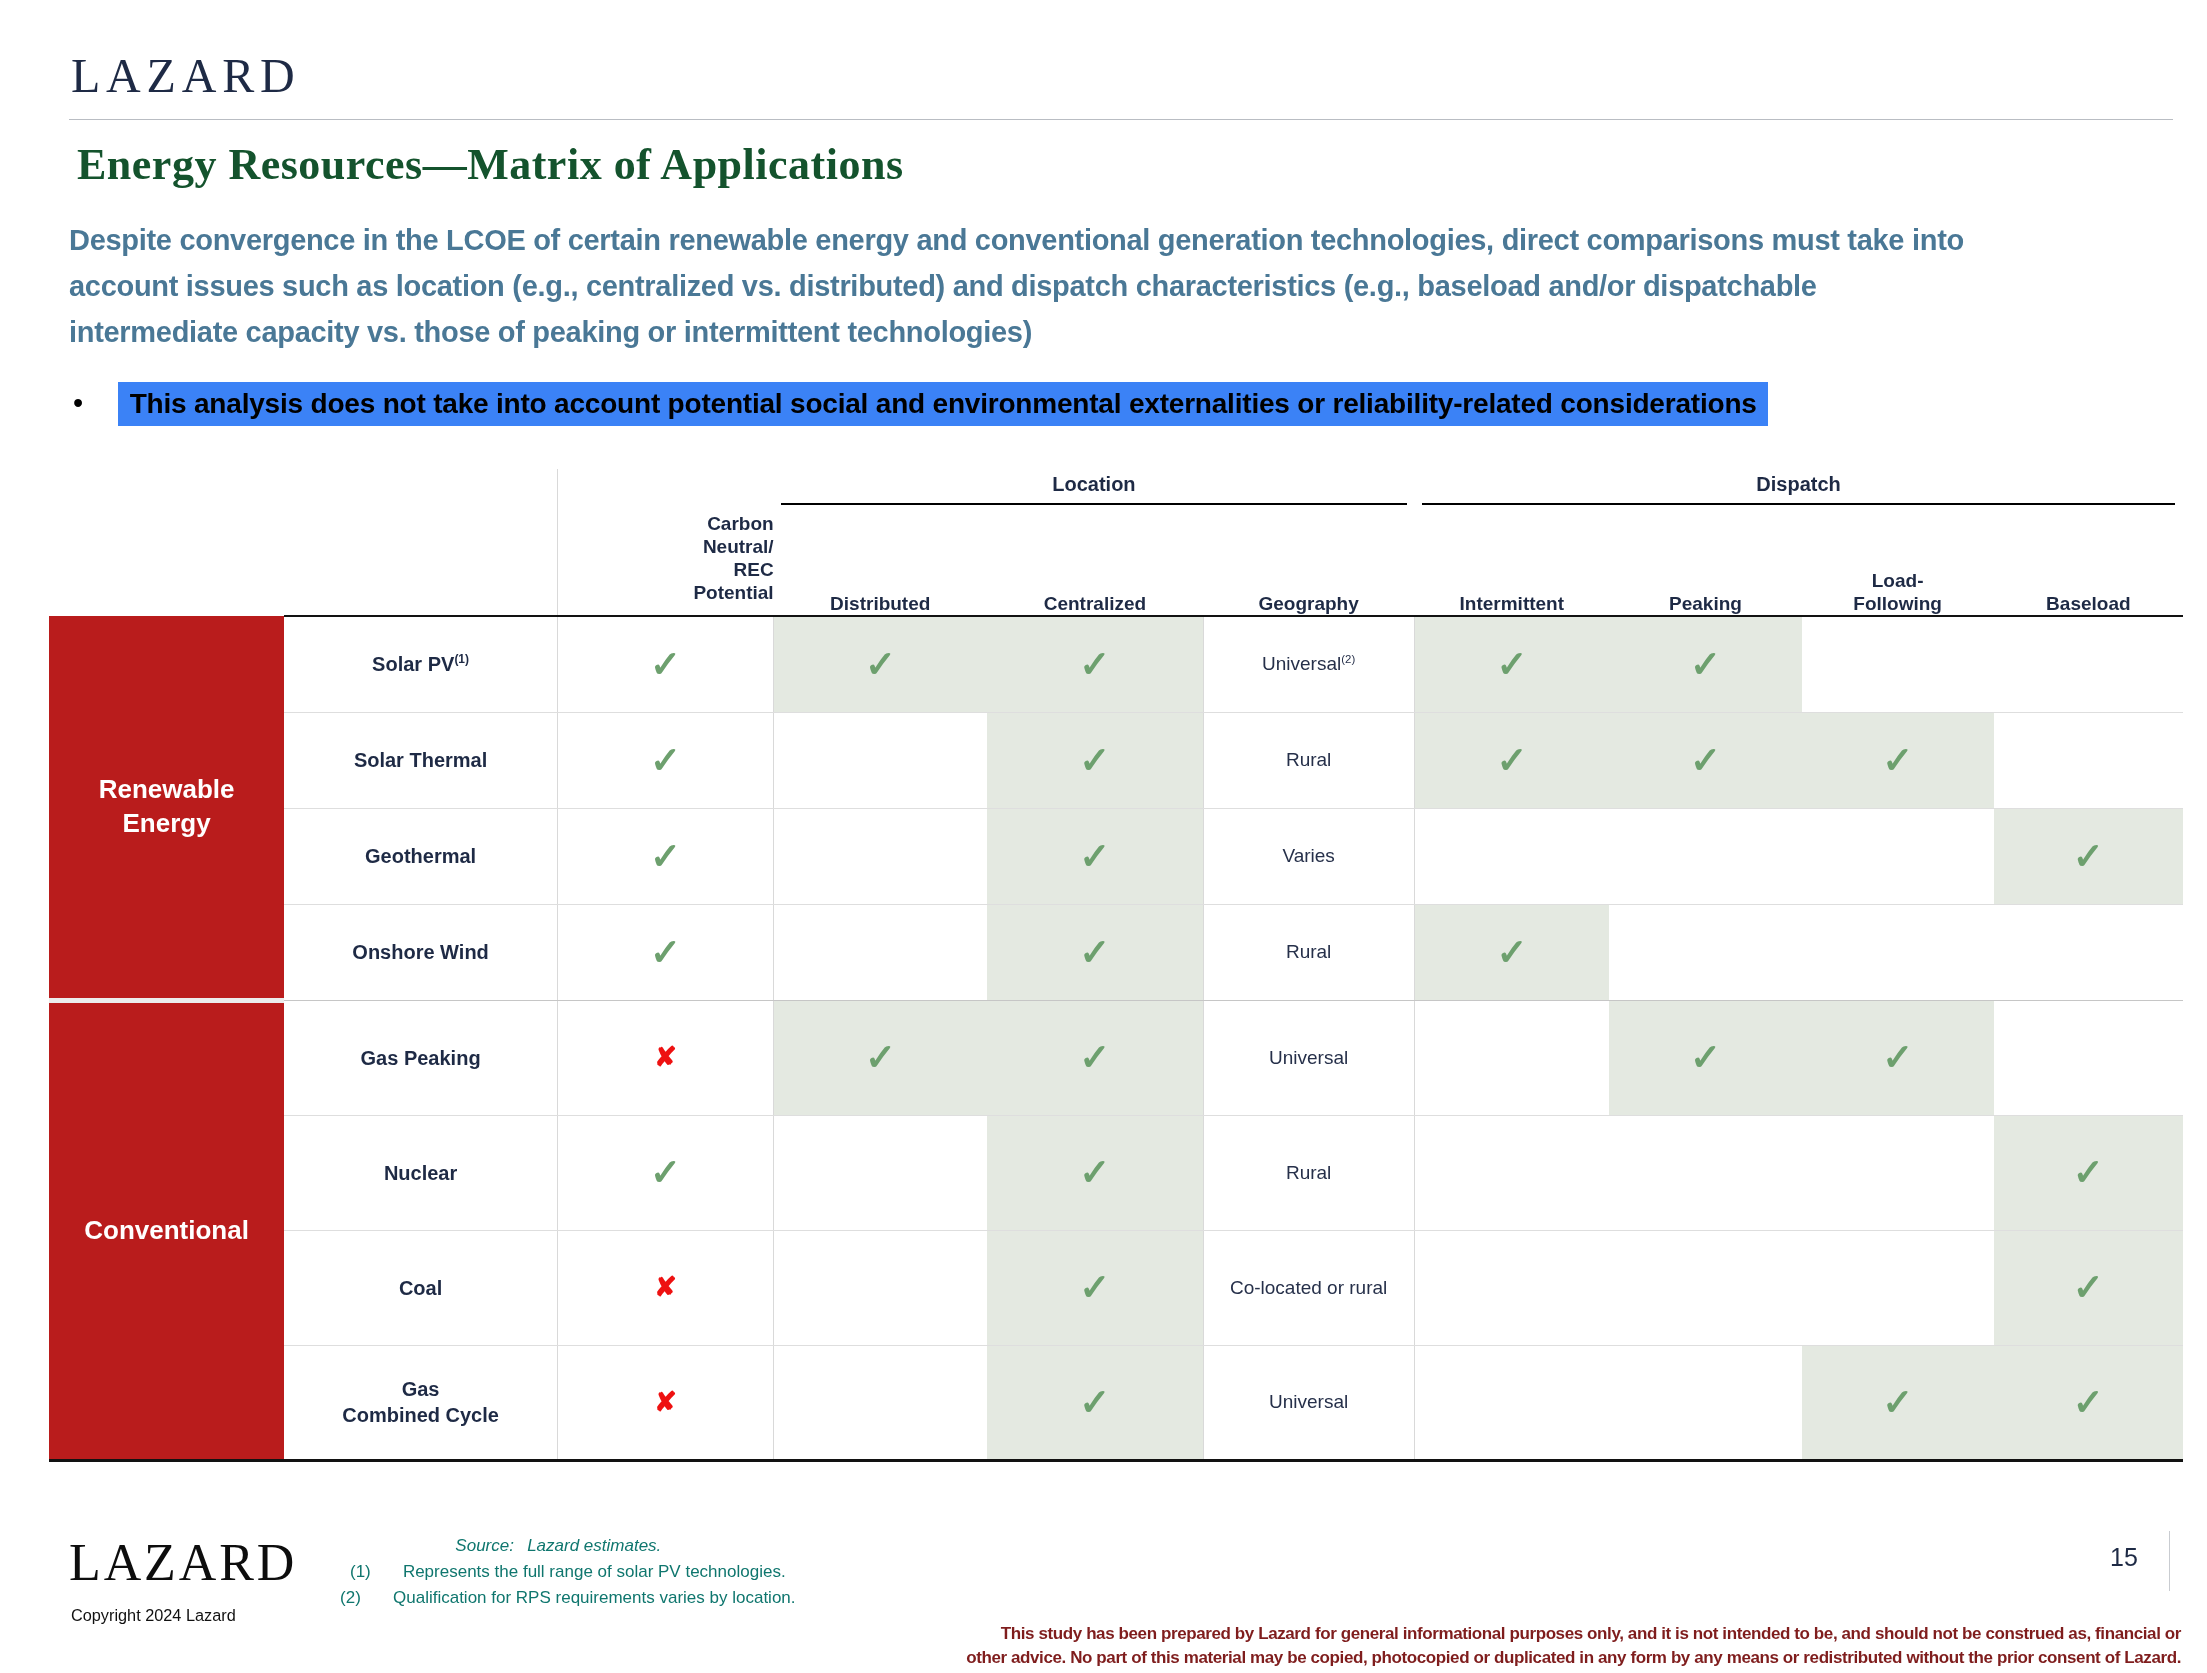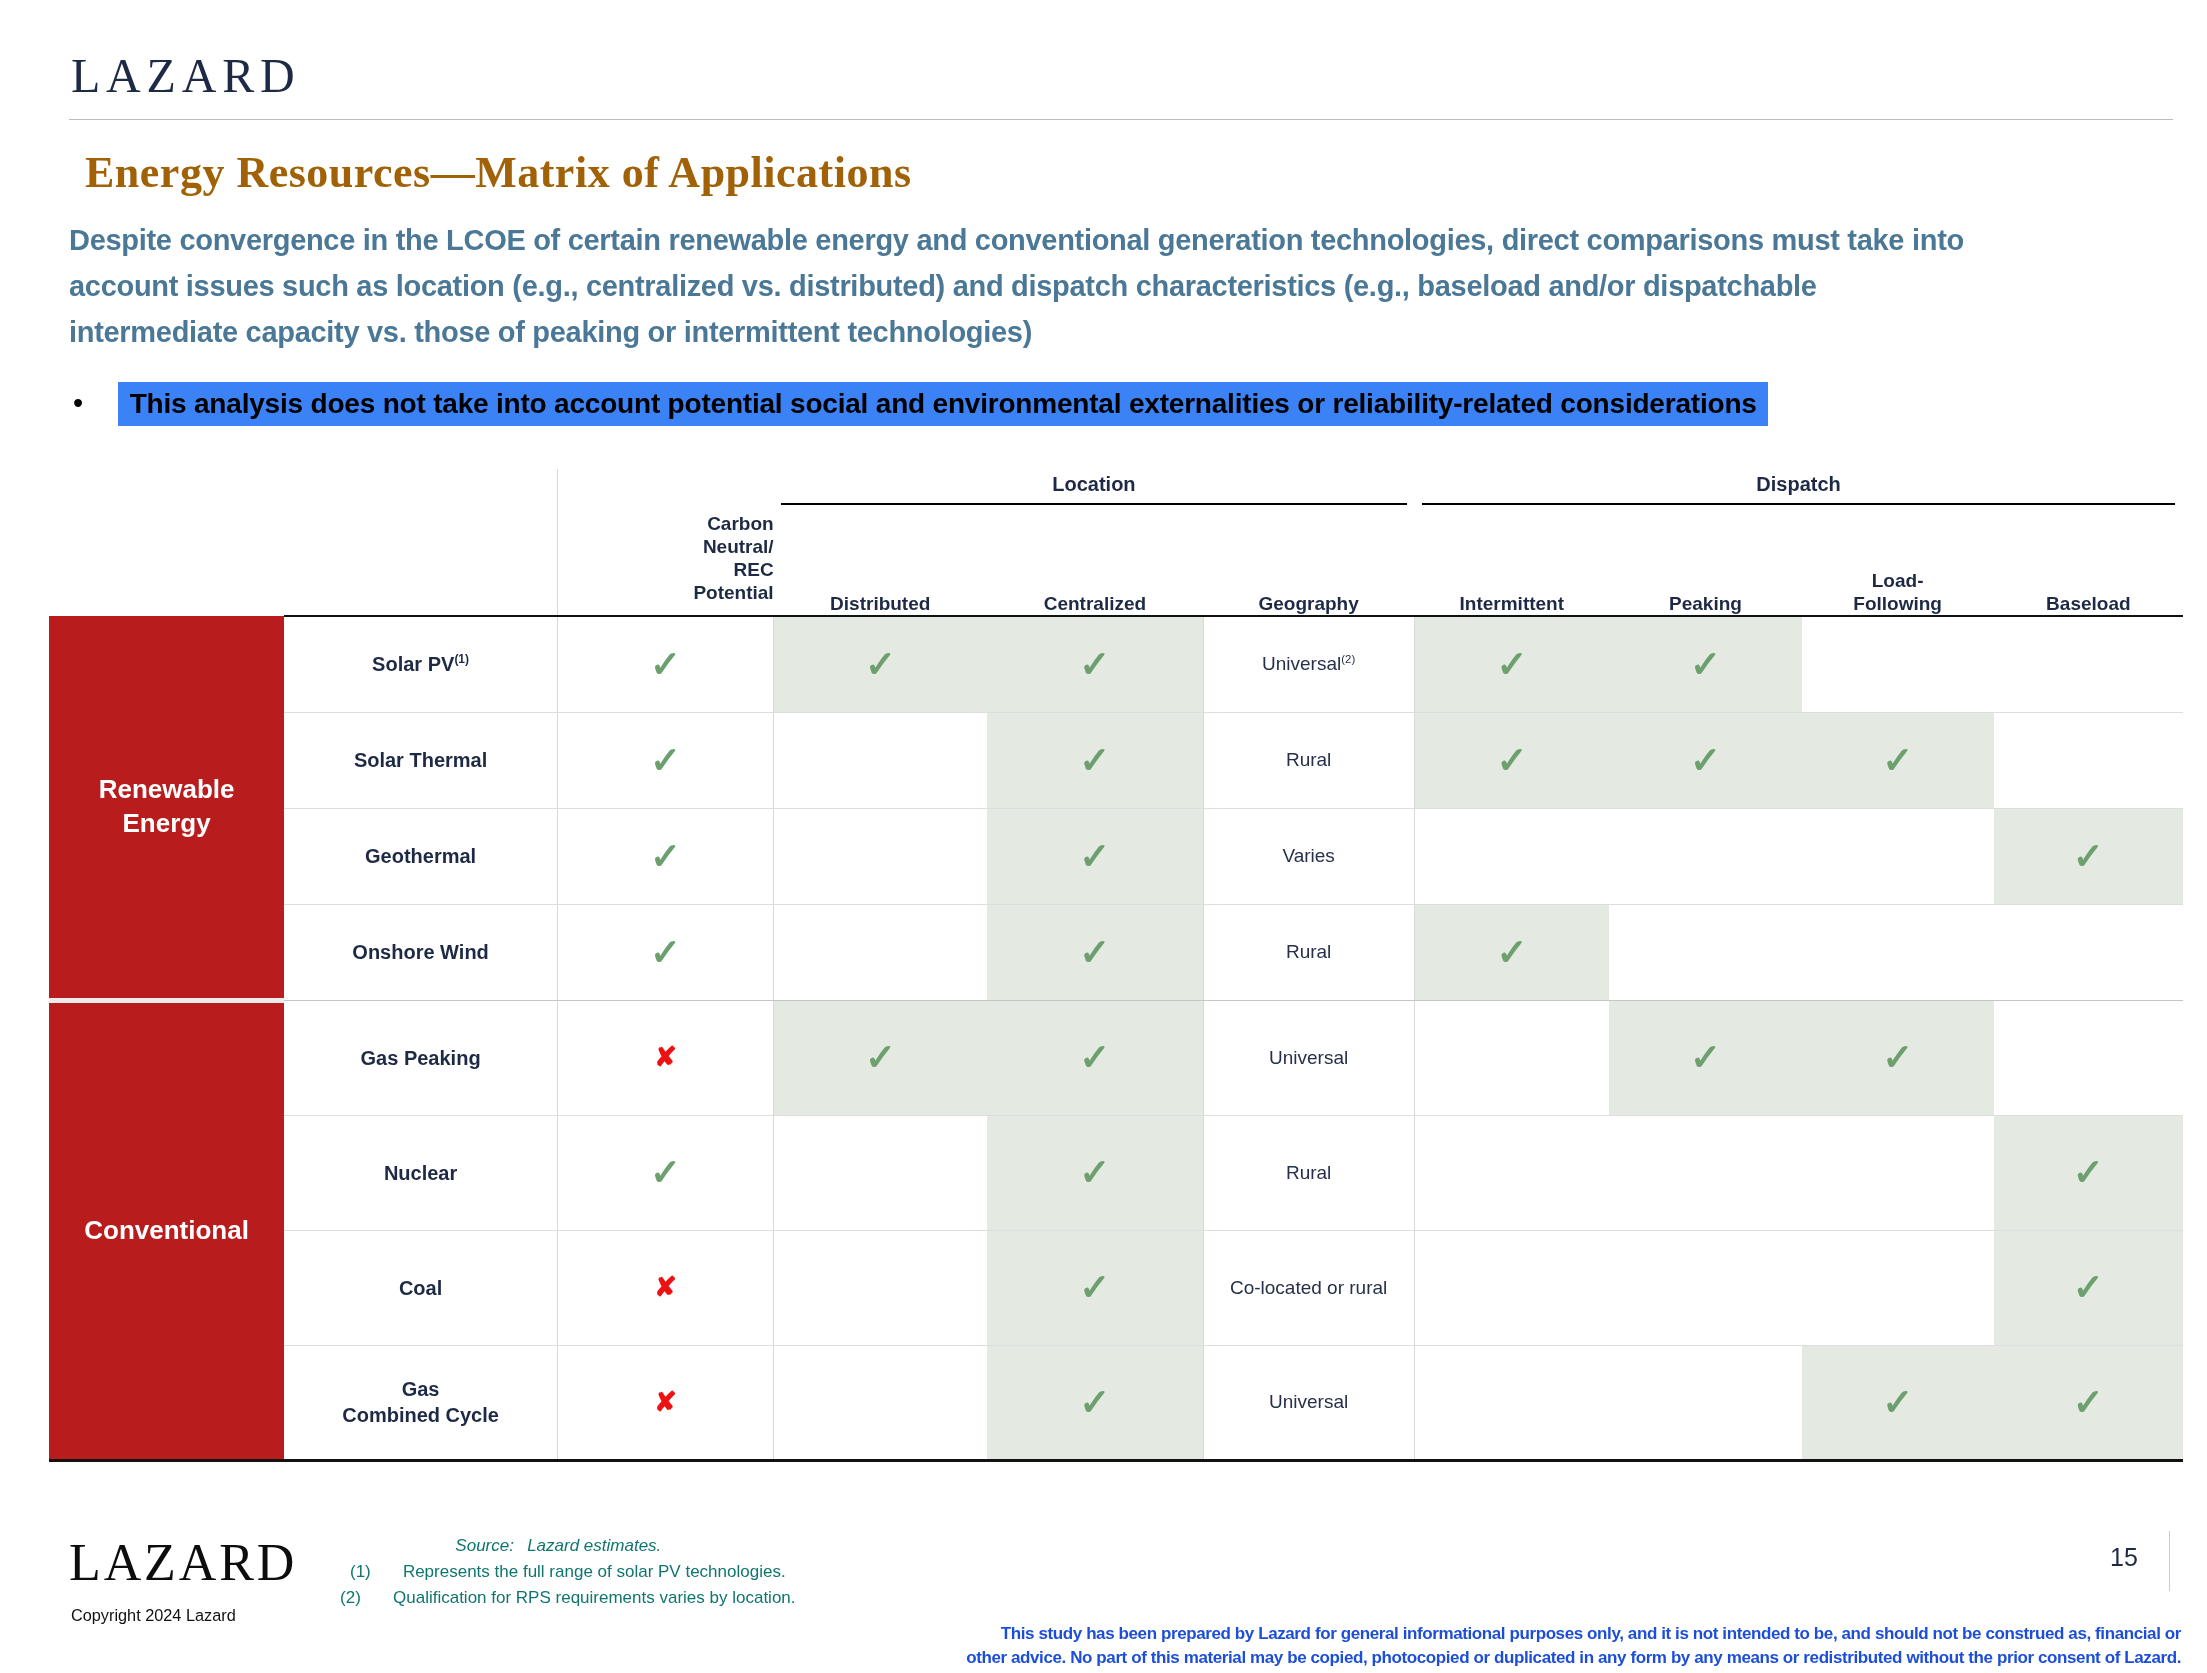--- a/index.html
+++ b/index.html
@@ -5,22 +5,22 @@
   html,body{margin:0;padding:0;background:#9aa0a8;}
   .slide{position:relative;width:2208px;height:1674px;background:#ffffff;
          font-family:"Liberation Sans",sans-serif;overflow:hidden;}
 
   
   .logo-top{position:absolute;left:71px;top:48px;font-family:"Liberation Serif",serif;
             font-size:48px;letter-spacing:5.8px;color:#1e2a45;}
   .hdr-right{position:absolute;top:67px;right:37px;font-size:17.3px;font-weight:700;
              letter-spacing:6.7px;color:#1e2a45;}
   .hdr-rule{position:absolute;left:69px;top:119px;width:2104px;border-top:1.9px solid #b9bdc3;}
-  .page-title{position:absolute;left:69px;top:131px;margin:16px;font-family:"Liberation Serif",serif;
-              font-size:44px;font-weight:700;color:#a16207;letter-spacing:0.5px;}
+  .page-title{position:absolute;left:69px;top:131px;margin:8px;font-family:"Liberation Serif",serif;
+              font-size:44px;font-weight:700;color:#14532d;letter-spacing:0.5px;}
   .intro{position:absolute;left:69px;top:217px;width:2099px;font-size:29px;font-weight:700;
          color:#4a7896;line-height:46px;letter-spacing:-0.3px;white-space:pre-line;}
   .bullet-row{position:absolute;left:73px;top:382px;display:flex;align-items:flex-start;}
   .bullet-dot{font-size:29px;color:#000;margin-right:35px;line-height:42px;}
   .bullet-text{background:#3b82f6;color:#000;font-size:28px;font-weight:700;line-height:44px;
                padding:0 11.5px;letter-spacing:-0.2px;}
 
   
   .matrix{position:absolute;left:49px;top:469px;}
   table.matrix-table{border-collapse:collapse;table-layout:fixed;width:2134px;}
@@ -59,21 +59,21 @@
   
   .logo-bottom{position:absolute;left:69px;top:1533px;font-family:"Liberation Serif",serif;
                font-size:52px;letter-spacing:2.9px;color:#0d0d0d;}
   .copyright{position:absolute;left:71px;top:1606px;font-size:16.3px;color:#111;}
   .footnotes{position:absolute;left:308px;top:1533px;font-size:17px;color:#0f766e;line-height:26px;text-align:center;}
   .fn-num{display:inline-block;width:85px;}
   .src{font-style:italic;}
   .page-num{position:absolute;left:2110px;top:1543px;font-size:25px;color:#1e2a45;}
   .page-rule{position:absolute;left:2169px;top:1531px;height:60px;border-left:1.9px solid #c9ccd1;}
   .disclaimer{position:absolute;right:27px;top:1622px;width:1287px;font-size:17px;font-weight:700;
-              color:#1d4ed8;text-align:right;white-space:pre-line;line-height:24px;letter-spacing:-0.4px;}
+              color:#7f1d1d;text-align:right;white-space:pre-line;line-height:24px;letter-spacing:-0.4px;}
 </style>
 </head>
 <body>
 
 <div class="slide">
 
   <div class="logo-top">LAZARD</div>
   <div class="hdr-rule"></div>
 
   <h1 class="page-title">Energy Resources—Matrix of Applications</h1>

